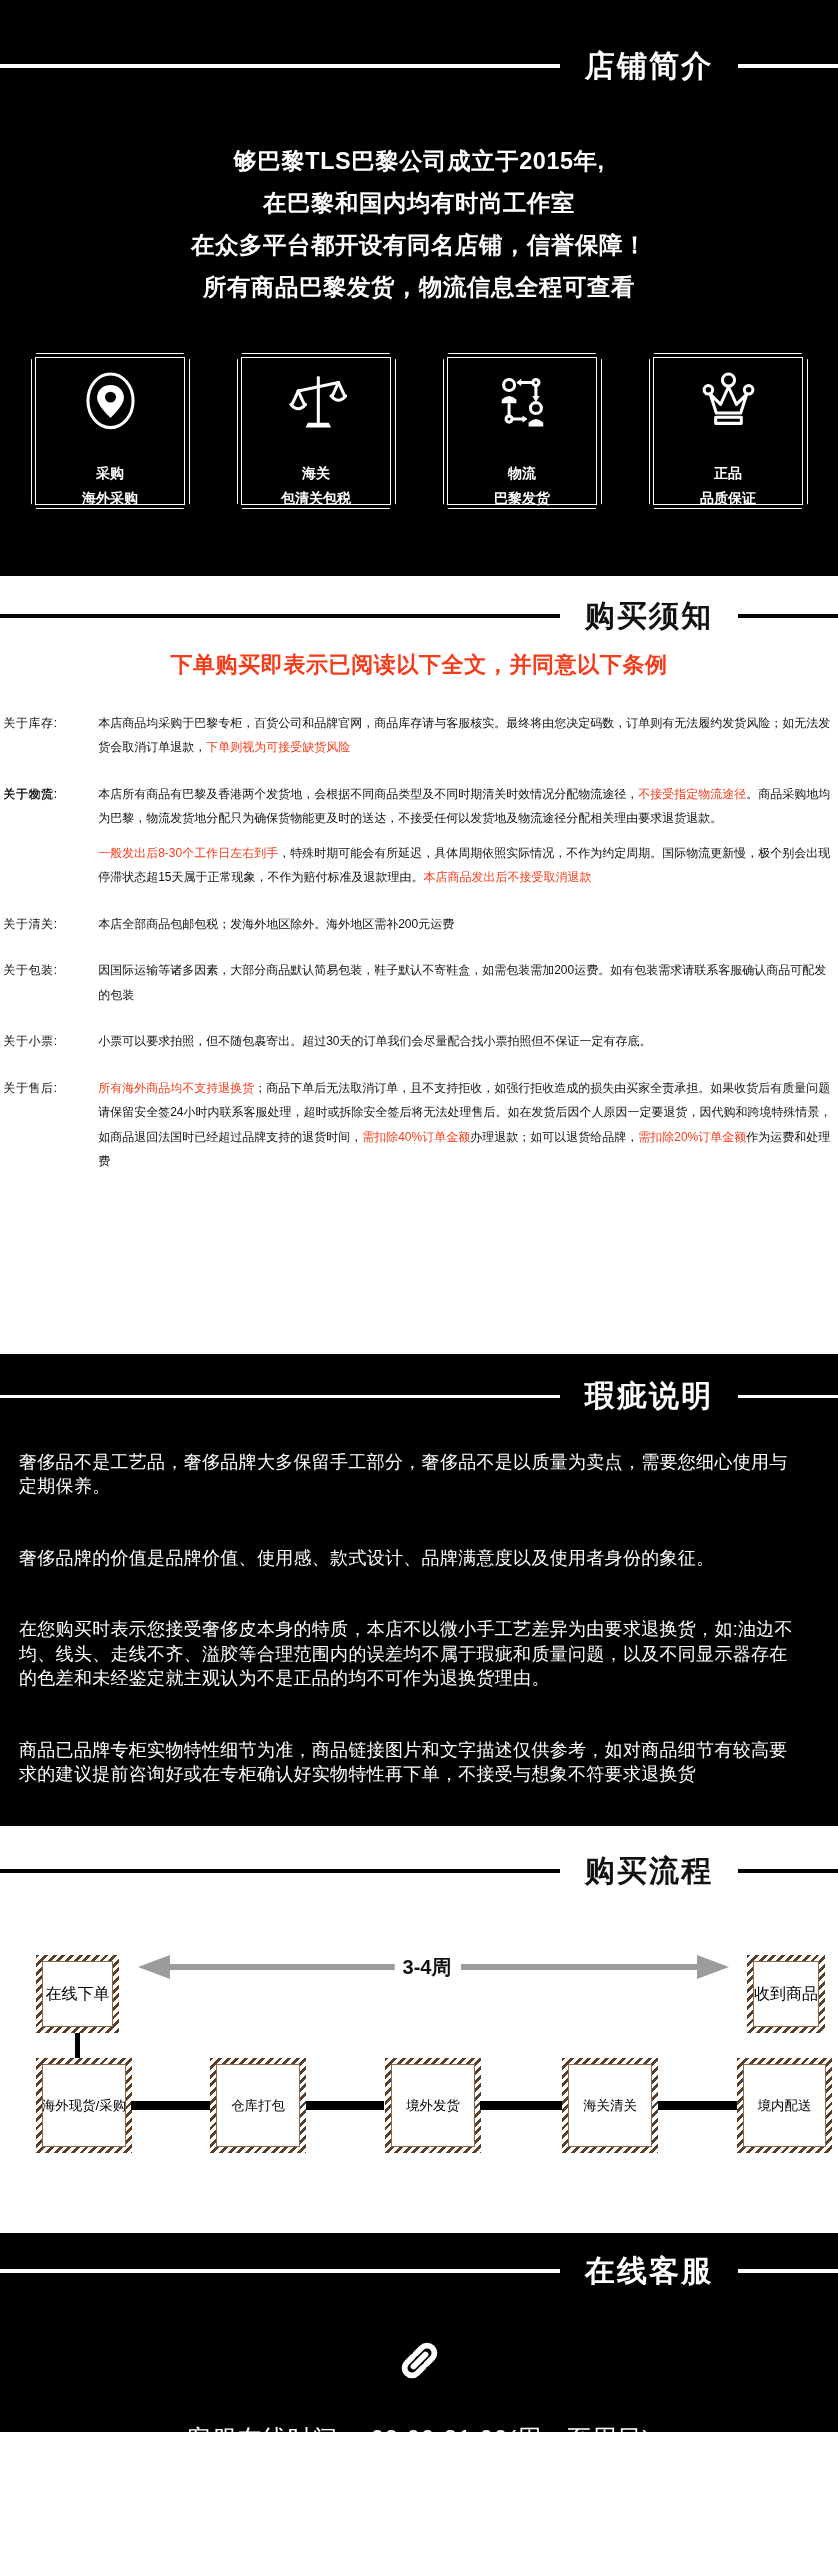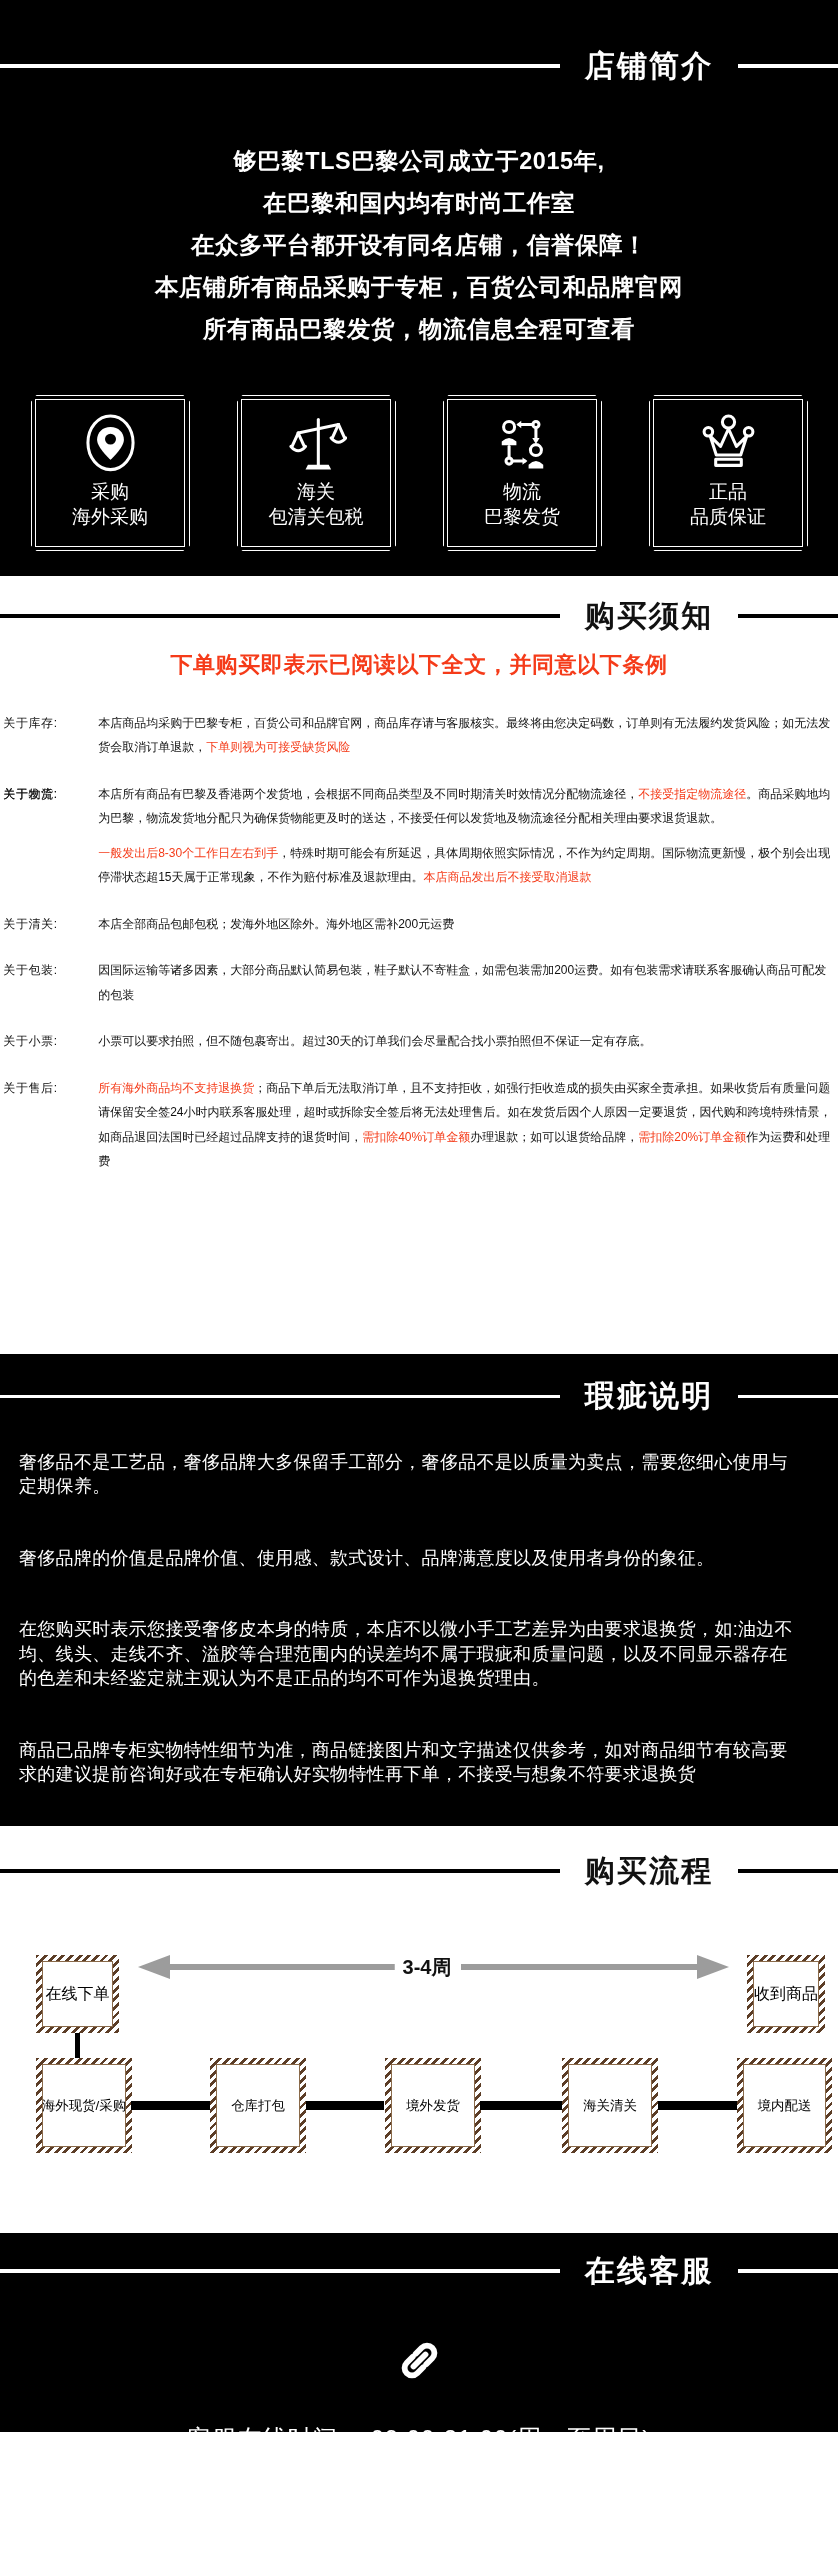--- a/index.html
+++ b/index.html
@@ -22,21 +22,21 @@
   #store-intro{height:576px;padding-top:48px;}
   .intro{margin-top:56px;text-align:center;}
   .intro p{margin:0;font-size:23.4px;font-weight:700;line-height:42px;letter-spacing:0.6px;}
   .features{margin-top:45px;display:flex;justify-content:center;gap:47px;}
   .sbox{position:relative;width:159px;height:156px;border:1.7px solid #fff;box-sizing:border-box;}
   .sbox::before{content:"";position:absolute;inset:3.3px;border:1.1px solid #fff;}
   .sbox .corner{position:absolute;width:7.8px;height:7.8px;background:#000;transform:rotate(45deg);}
   .sbox .c-tl{top:-4.5px;left:-4.5px;} .sbox .c-tr{top:-4.5px;right:-4.5px;}
   .sbox .c-bl{bottom:-4.5px;left:-4.5px;} .sbox .c-br{bottom:-4.5px;right:-4.5px;}
   .sbox .ic{position:relative;display:flex;justify-content:center;margin-top:14.5px;height:66px;}
-  .sbox .lbl{position:relative;text-align:center;font-size:19px;font-weight:400;line-height:25px;margin-top:2px;}
+  .sbox .lbl{position:relative;text-align:center;font-size:14px;font-weight:700;line-height:25px;margin-top:26px;}
   .sbox svg{stroke:#fff;fill:none;stroke-width:5;stroke-linecap:round;stroke-linejoin:round;}
 
   
   #purchase-notice{height:778px;padding-top:22px;}
   .subtitle{margin:15.6px 0 0;text-align:center;font-size:22px;font-weight:700;line-height:29px;letter-spacing:0.6px;}
   .notice-list{margin-top:32px;padding:0 2.2px;}
   .nitem{position:relative;padding-left:96px;margin-bottom:22px;font-size:12px;line-height:24.5px;}
   .nitem .nlabel{position:absolute;left:1.1px;top:0;letter-spacing:0.6px;}
   .nitem p{margin:0;}
   .nitem p.mt{margin-top:10px;}
@@ -76,21 +76,20 @@
 <section id="store-intro" class="blk">
   <div class="sec-head dark">
     <span class="line l"></span>
     <h2>店铺简介</h2>
     <span class="line r"></span>
   </div>
   <div class="intro">
     <p>够巴黎TLS巴黎公司成立于2015年,</p>
     <p>在巴黎和国内均有时尚工作室</p>
     <p>在众多平台都开设有同名店铺，信誉保障！</p>
-    <p>本店铺所有商品采购于专柜，百货公司和品牌官网</p>
     <p>所有商品巴黎发货，物流信息全程可查看</p>
   </div>
   <div class="features">
     <div class="sbox">
       <span class="corner c-tl"></span>
         <span class="corner c-tr"></span>
         <span class="corner c-bl"></span>
         <span class="corner c-br"></span>
       <div class="ic">
         <svg width="61" height="66" viewBox="0 0 100 108">

